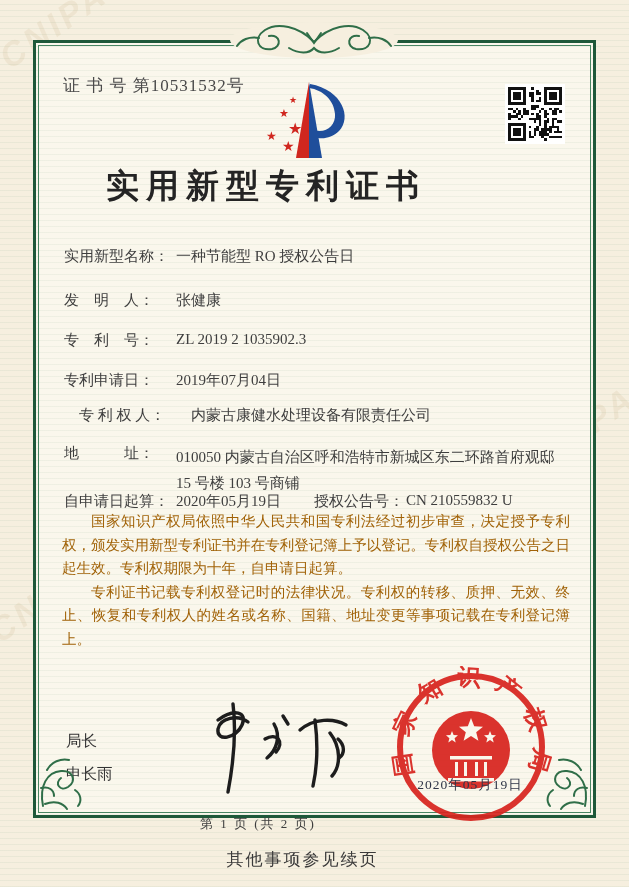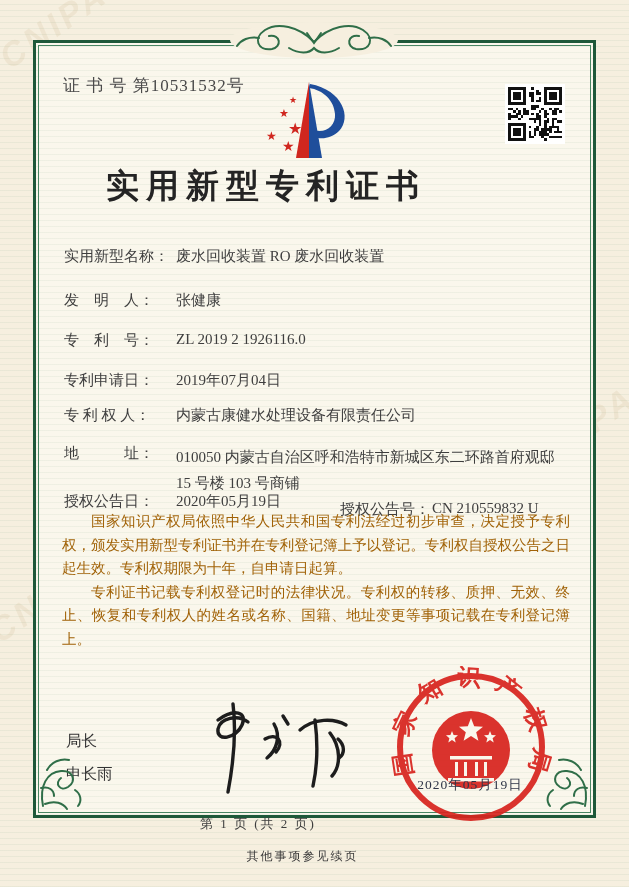--- a/index.html
+++ b/index.html
@@ -42,36 +42,36 @@
   .logo{position:absolute;left:251px;top:78px;width:124px;height:94px;}
   .qr{position:absolute;left:505px;top:84px;width:60px;height:60px;background:#fff;padding:3px;box-sizing:border-box;}
   .title{
     position:absolute;left:0;top:164px;width:532px;text-align:center;
     font-size:33px;font-weight:bold;color:#242424;letter-spacing:7px;
   }
   .field-row{position:absolute;left:64px;width:520px;font-size:15px;color:#3e3e3e;}
   .flabel{display:inline-block;min-width:112px;vertical-align:top;}
   .fvalue{vertical-align:top;}
   .fvalue-wrap{display:inline-block;width:396px;line-height:26px;vertical-align:top;}
-  .pair2{position:absolute;left:276px;top:0;margin-top:8px;}
+  .pair2{position:absolute;left:250px;top:0;}
   .pair2 .flabel{min-width:0;margin-right:2px;}
   .paragraphs{
     position:absolute;left:62px;top:510px;width:508px;
     font-size:14.5px;line-height:23.5px;color:#a16207;text-align:justify;
   }
   .paragraphs p{margin:0;text-indent:2em;}
   .signer{position:absolute;left:66px;top:724px;font-size:15.5px;color:#333;line-height:33px;}
   .signature{position:absolute;left:188px;top:698px;width:175px;height:102px;}
   .seal{position:absolute;left:390px;top:666px;width:162px;height:162px;}
   .seal-date{
     position:absolute;left:394px;top:776px;width:152px;text-align:center;
     font-size:13.5px;color:#2f3547;letter-spacing:1px;
   }
   .page-num{position:absolute;left:0;top:815px;width:516px;text-align:center;font-size:13px;color:#3e3e3e;letter-spacing:2px;}
-  .continuation-note{position:absolute;left:0;top:848px;width:605px;text-align:center;font-size:12px;color:#3a3a3a;letter-spacing:2px;}
+  .continuation-note{position:absolute;left:0;top:848px;width:605px;text-align:center;font-size:17px;color:#3a3a3a;letter-spacing:2px;}
   .ornament-top{position:absolute;left:229px;top:18px;width:170px;height:44px;}
   .corner-fl{position:absolute;width:48px;height:64px;}
   .corner-bl{left:37px;top:746px;}
   .corner-br{left:543px;top:746px;transform:scaleX(-1);}
   .logo-star{position:absolute;color:#d0271f;line-height:1;}
 </style>
 </head>
 <body>
 
 <div class="page">
@@ -124,39 +124,39 @@
         <path d="M0,14h7v7h-7z M1,15v5h5v-5z" fill-rule="evenodd"></path>
         <rect x="2" y="16" width="3" height="3"></rect>
         <path id="qr-rand" d="M9,0h1v1h-1zM11,1h1v1h-1zM8,2h1v1h-1zM9,2h1v1h-1zM11,2h1v1h-1zM12,2h1v1h-1zM8,3h1v1h-1zM9,3h1v1h-1zM9,4h1v1h-1zM12,4h1v1h-1zM9,5h1v1h-1zM11,5h1v1h-1zM12,5h1v1h-1zM9,7h1v1h-1zM10,7h1v1h-1zM11,7h1v1h-1zM0,8h1v1h-1zM1,8h1v1h-1zM3,8h1v1h-1zM6,8h1v1h-1zM9,8h1v1h-1zM10,8h1v1h-1zM13,8h1v1h-1zM16,8h1v1h-1zM18,8h1v1h-1zM19,8h1v1h-1zM2,9h1v1h-1zM4,9h1v1h-1zM6,9h1v1h-1zM7,9h1v1h-1zM12,9h1v1h-1zM14,9h1v1h-1zM17,9h1v1h-1zM18,9h1v1h-1zM20,9h1v1h-1zM0,10h1v1h-1zM3,10h1v1h-1zM4,10h1v1h-1zM6,10h1v1h-1zM7,10h1v1h-1zM9,10h1v1h-1zM11,10h1v1h-1zM14,10h1v1h-1zM15,10h1v1h-1zM17,10h1v1h-1zM18,10h1v1h-1zM0,11h1v1h-1zM1,11h1v1h-1zM2,11h1v1h-1zM3,11h1v1h-1zM5,11h1v1h-1zM11,11h1v1h-1zM12,11h1v1h-1zM14,11h1v1h-1zM0,12h1v1h-1zM4,12h1v1h-1zM8,12h1v1h-1zM9,12h1v1h-1zM10,12h1v1h-1zM11,12h1v1h-1zM12,12h1v1h-1zM15,12h1v1h-1zM17,12h1v1h-1zM18,12h1v1h-1zM10,13h1v1h-1zM12,13h1v1h-1zM14,13h1v1h-1zM15,13h1v1h-1zM17,13h1v1h-1zM19,13h1v1h-1zM20,13h1v1h-1zM12,14h1v1h-1zM14,14h1v1h-1zM17,14h1v1h-1zM8,15h1v1h-1zM11,15h1v1h-1zM14,15h1v1h-1zM16,15h1v1h-1zM17,15h1v1h-1zM18,15h1v1h-1zM19,15h1v1h-1zM10,16h1v1h-1zM11,16h1v1h-1zM13,16h1v1h-1zM14,16h1v1h-1zM15,16h1v1h-1zM16,16h1v1h-1zM19,16h1v1h-1zM8,17h1v1h-1zM10,17h1v1h-1zM12,17h1v1h-1zM13,17h1v1h-1zM14,17h1v1h-1zM16,17h1v1h-1zM18,17h1v1h-1zM19,17h1v1h-1zM20,17h1v1h-1zM8,18h1v1h-1zM10,18h1v1h-1zM12,18h1v1h-1zM13,18h1v1h-1zM14,18h1v1h-1zM15,18h1v1h-1zM8,19h1v1h-1zM9,19h1v1h-1zM13,19h1v1h-1zM16,19h1v1h-1zM17,19h1v1h-1zM18,19h1v1h-1zM19,19h1v1h-1zM20,19h1v1h-1zM14,20h1v1h-1z"></path>
       </g>
     </svg>
   </div>
 
   <div class="title">实用新型专利证书</div>
 
   <div class="field-row" style="top:247px;">
-    <span class="flabel">实用新型名称：</span><span class="fvalue">废水回收装置 RO 废水回收装置</span>
+    <span class="flabel">实用新型名称：</span><span class="fvalue">一种节能型 RO 授权公告日</span>
   </div>
   <div class="field-row" style="top:291px;">
     <span class="flabel">发　明　人：</span><span class="fvalue">张健康</span>
   </div>
   <div class="field-row" style="top:331px;">
-    <span class="flabel">专　利　号：</span><span class="fvalue">ZL 2019 2 1926116.0</span>
+    <span class="flabel">专　利　号：</span><span class="fvalue">ZL 2019 2 1035902.3</span>
   </div>
   <div class="field-row" style="top:371px;">
     <span class="flabel">专利申请日：</span><span class="fvalue">2019年07月04日</span>
   </div>
-  <div class="field-row" style="top:406px;">
+  <div class="field-row" style="top:406px;margin-left:15px;">
     <span class="flabel">专 利 权 人：</span><span class="fvalue">内蒙古康健水处理设备有限责任公司</span>
   </div>
   <div class="field-row" style="top:444px;">
     <span class="flabel">地　　　址：</span><span class="fvalue fvalue-wrap">010050 内蒙古自治区呼和浩特市新城区东二环路首府观邸 15 号楼 103 号商铺</span>
   </div>
   <div class="field-row" style="top:492px;">
-    <span class="flabel">授权公告日：</span><span class="fvalue">2020年05月19日</span>
+    <span class="flabel">自申请日起算：</span><span class="fvalue">2020年05月19日</span>
     <span class="pair2">
       <span class="flabel">授权公告号：</span><span class="fvalue">CN 210559832 U</span>
     </span>
   </div>
 
   <div class="paragraphs">
     <p>国家知识产权局依照中华人民共和国专利法经过初步审查，决定授予专利权，颁发实用新型专利证书并在专利登记簿上予以登记。专利权自授权公告之日起生效。专利权期限为十年，自申请日起算。</p>
     <p>专利证书记载专利权登记时的法律状况。专利权的转移、质押、无效、终止、恢复和专利权人的姓名或名称、国籍、地址变更等事项记载在专利登记簿上。</p>
   </div>
 

